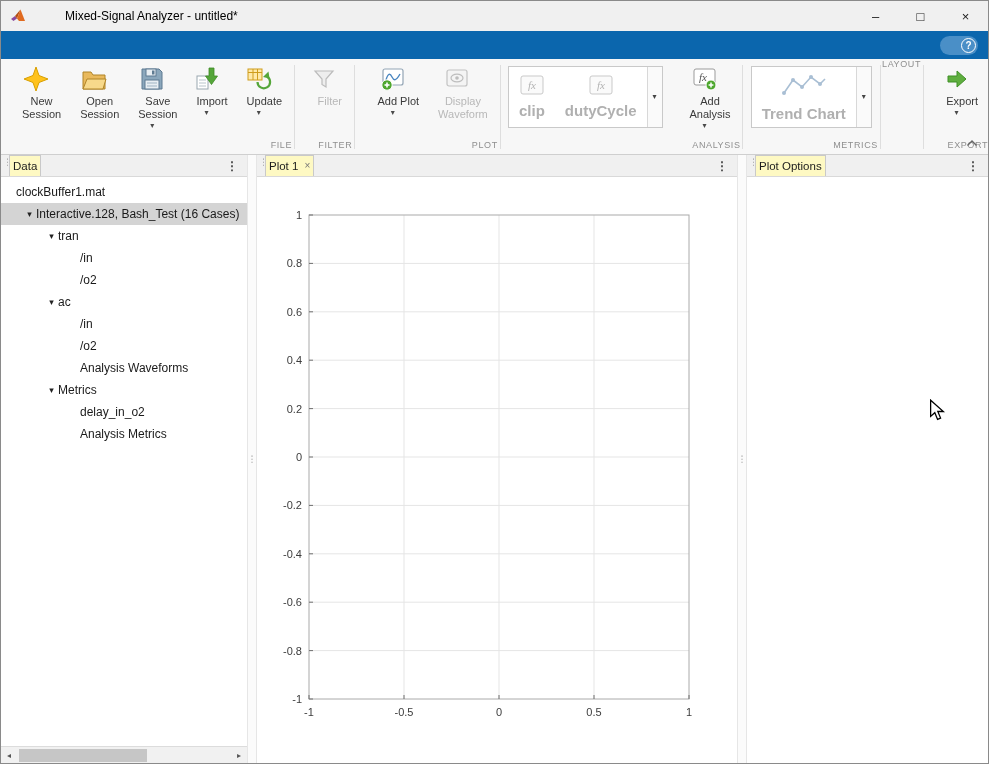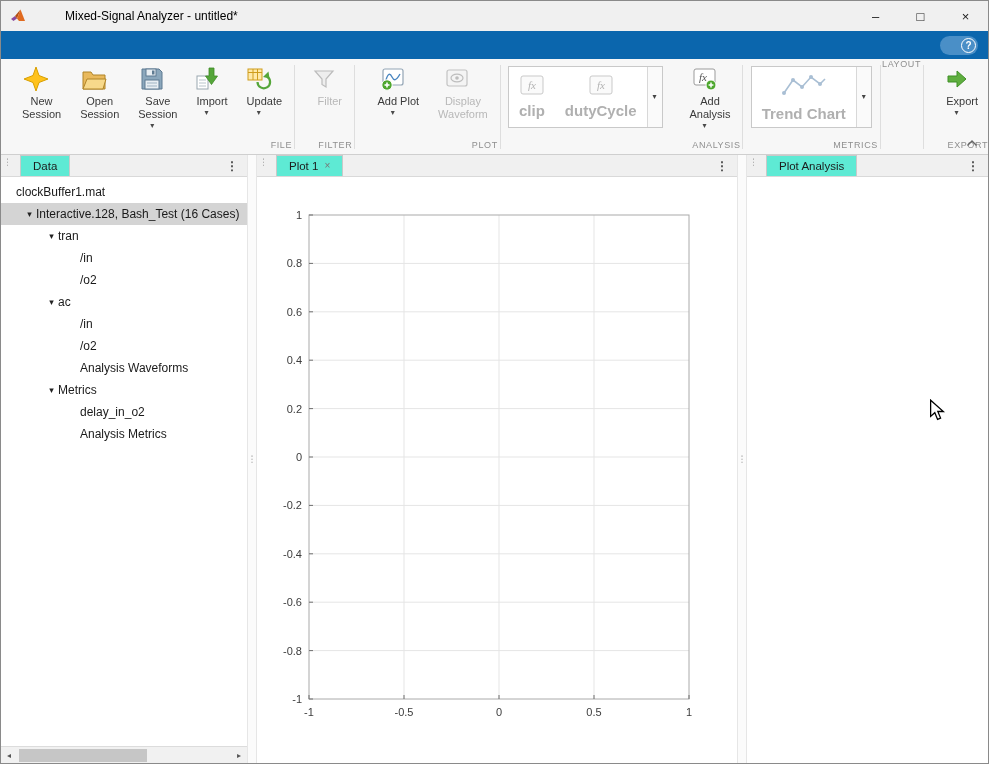--- a/index.html
+++ b/index.html
@@ -42,21 +42,21 @@
   
   .content { display:flex; height:608px; }
   .panel { display:flex; flex-direction:column; background:#fff; min-width:0; }
   .panel.left { width:246px; }
   .panel.center { flex:1; }
   .panel.right { width:241px; }
   .splitter { width:10px; background:#fbfbfb; border-left:1px solid #e6e6e6; border-right:1px solid #e6e6e6; display:flex; align-items:center; justify-content:center; }
   .splitter .dots { font-size:9px; color:#8f8f8f; }
   .phead { height:22px; background:#f0f0f0; border-bottom:1px solid #d9d9d9; display:flex; align-items:flex-end; position:relative; flex:none; }
   .hgrip { position:absolute; left:2px; top:3px; font-size:9px; color:#9c9c9c; line-height:8px; }
-  .ptab { height:21px; background:#5eead4; border:1px solid #c9c9c9; border-bottom:none; display:flex; align-items:center; gap:6px; padding:0 12px; font-size:11.5px; color:#1c1c1c; margin-left:19px; white-space:nowrap; }
+  .ptab { height:21px; background:#fef9c3; border:1px solid #c9c9c9; border-bottom:none; display:flex; align-items:center; gap:6px; padding:0 3px; font-size:11.5px; color:#1c1c1c; margin-left:8px; white-space:nowrap; }
   .tab-close { font-size:10px; color:#777; line-height:10px; }
   .kebab { margin-left:auto; align-self:center; padding:0 9px; font-size:12px; color:#444; font-weight:bold; }
 
   
   .tree { flex:1; background:#fff; overflow:hidden; padding-top:4px; }
   .trow { height:22px; display:flex; align-items:center; font-size:12px; color:#1a1a1a; white-space:nowrap; }
   .trow.selected { background:#d4d4d4; }
   .tarrow { width:13px; flex:none; text-align:center; font-size:9px; color:#222; }
   .lvl0 { padding-left:2px; } .lvl1 { padding-left:22px; } .lvl2 { padding-left:44px; } .lvl3 { padding-left:66px;text-align:center; }
 
@@ -453,21 +453,21 @@
     </div>
 
     <div class="splitter">
         <span class="dots">⋮</span>
       </div>
 
     <div class="panel right">
       <div class="phead">
         <span class="hgrip">⋮</span>
         <div class="ptab">
-          <span>Plot Analysis</span>
+          <span>Plot Options</span>
         </div>
         <div class="kebab">⋮</div>
       </div>
       <div class="options-body"></div>
     </div>
   </div>
 
   <svg class="cursor" width="18" height="22" viewBox="0 0 13 19">
     <path d="M1,1 L1,15 L4.6,11.8 L7,17.6 L9.6,16.5 L7.2,10.8 L12,10.8 Z" fill="#fff" stroke="#000" stroke-width="1.1"></path>
   </svg>

